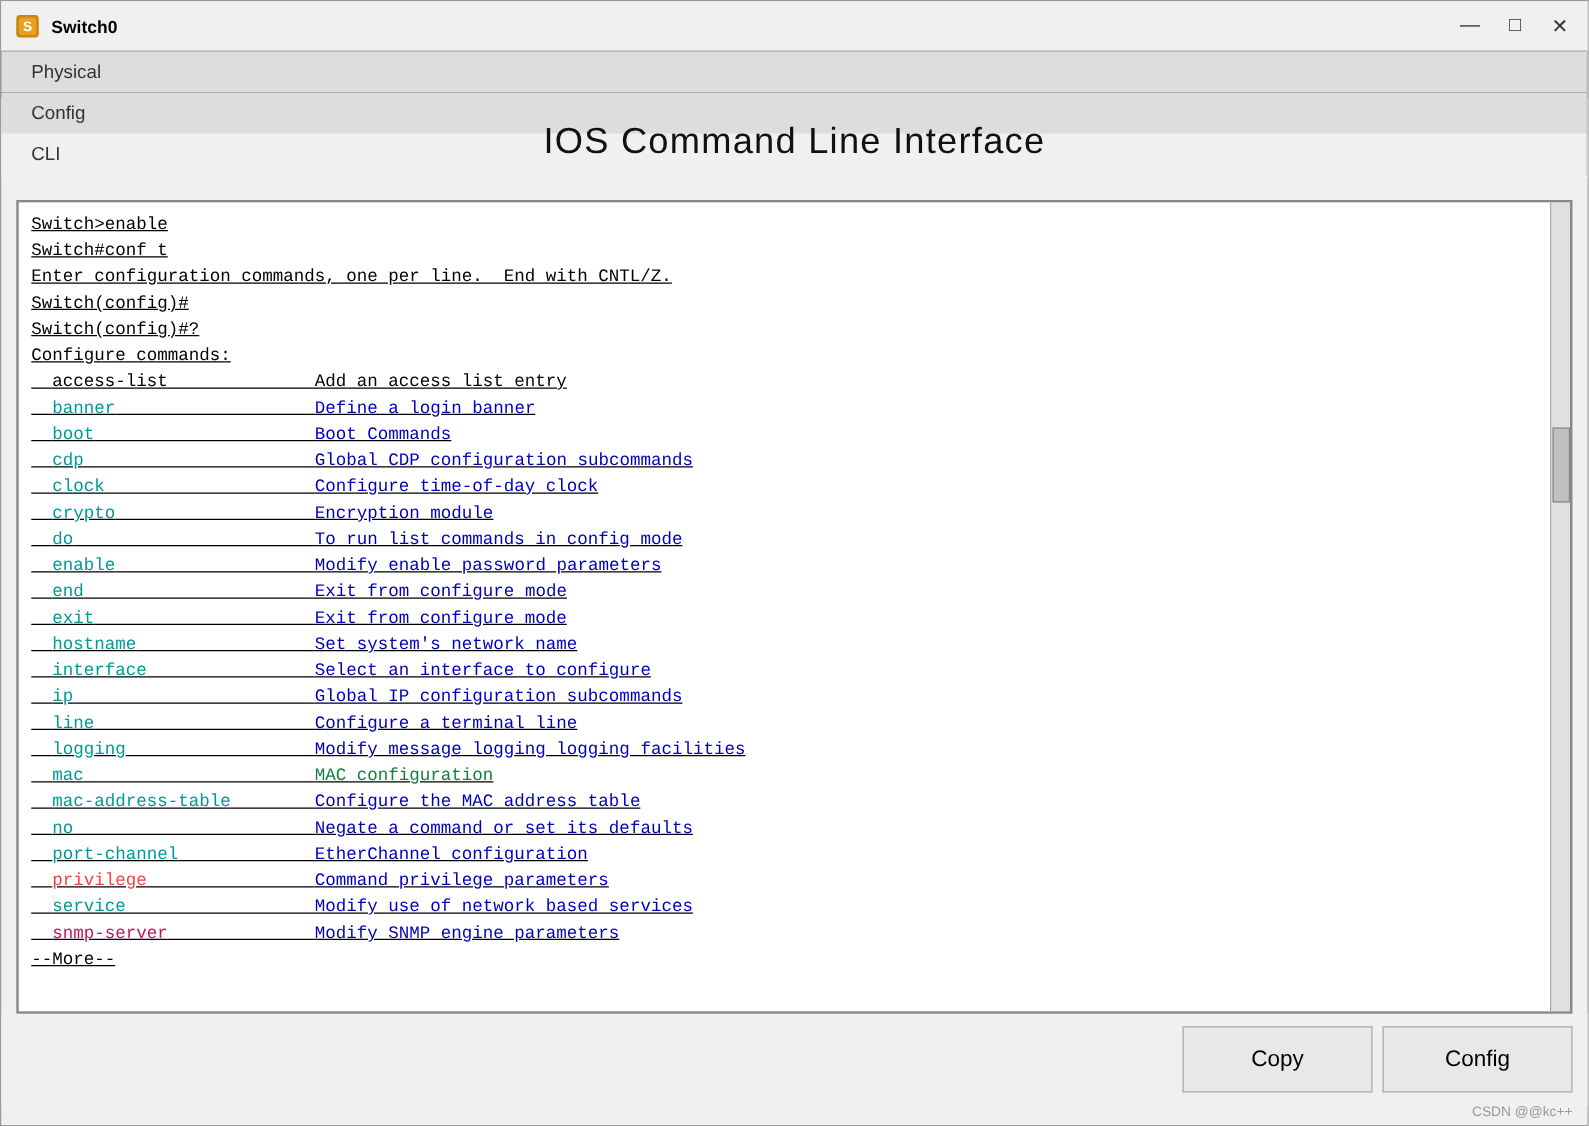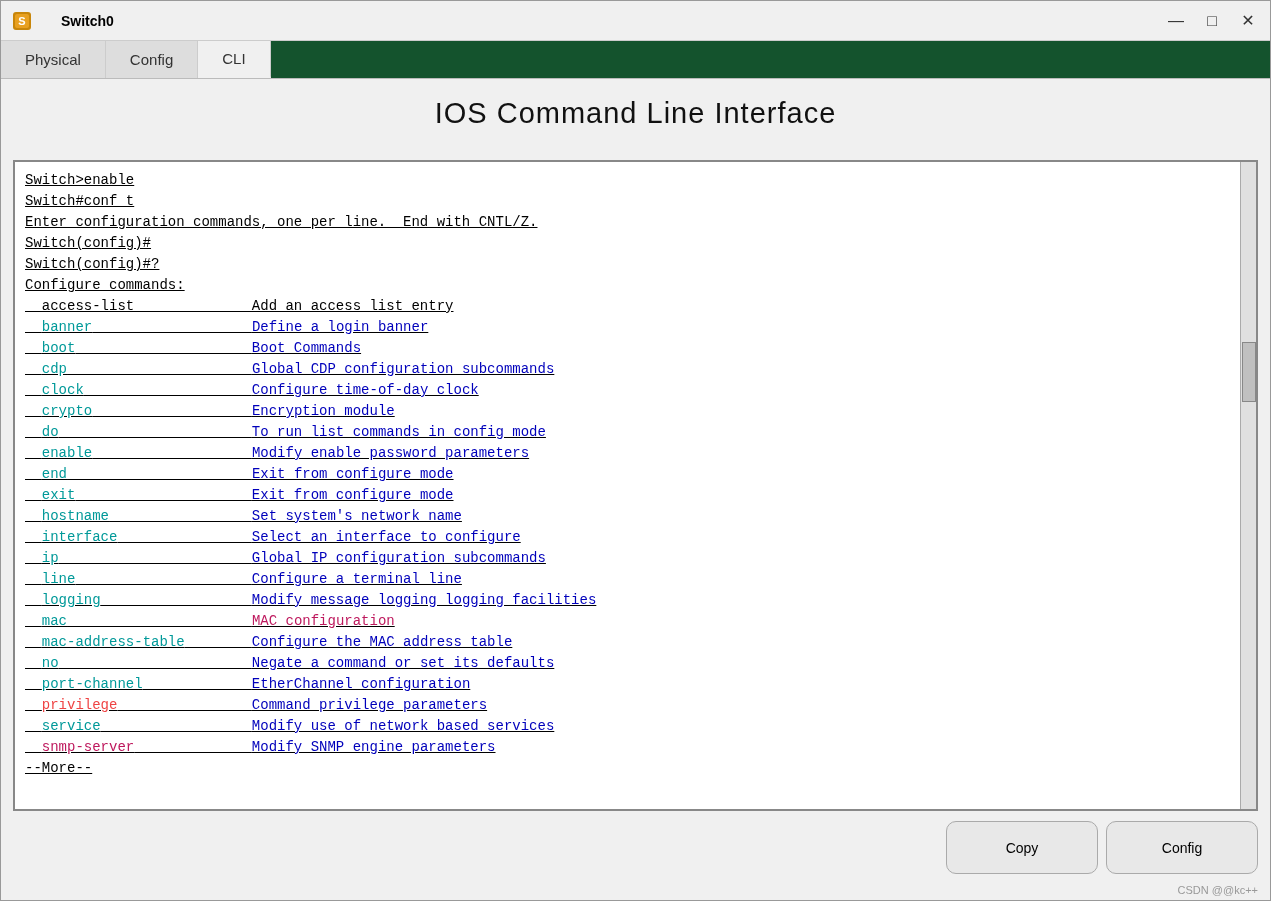--- a/index.html
+++ b/index.html
@@ -36,21 +36,20 @@
       height: 22px;
       margin-right: 8px;
       flex-shrink: 0;
     }
 
     .title-bar-title {
       flex: 1;
       font-size: 14px;
       font-weight: bold;
       color: #000;
-      margin-left: 20px;
     }
 
     .title-bar-controls {
       display: flex;
       gap: 12px;
     }
 
     .title-btn {
       background: none;
       border: none;
@@ -60,24 +59,25 @@
       width: 24px;
       height: 24px;
       display: flex;
       align-items: center;
       justify-content: center;
     }
 
     
     .tab-bar {
       display: flex;
-      background: #14532d;
+      background: #0f172a;
       border-bottom: 1px solid #bbb;
       flex-shrink: 0;
       height: 38px;
+      flex-direction: column;
     }
 
     .tab {
       padding: 8px 24px;
       font-size: 15px;
       cursor: pointer;
       border-right: 1px solid #ccc;
       color: #333;
       background: #ddd;
       display: flex;
@@ -150,25 +150,25 @@
       justify-content: flex-end;
       padding: 10px 12px;
       gap: 8px;
       flex-shrink: 0;
       background: #f0f0f0;
     }
 
     .action-btn {
       width: 152px;
       height: 53px;
-      font-size: 14px;
+      font-size: 18px;
       background: #e8e8e8;
       border: 1px solid #aaa;
       cursor: pointer;
-      border-radius: 10px;
+      border-radius: 0;
     }
 
     
     .watermark {
       text-align: right;
       font-size: 11px;
       color: #999;
       padding: 0 12px 4px 0;
       flex-shrink: 0;
     }
@@ -224,21 +224,21 @@
   <span style="color:#009999">crypto</span>                   <span style="color:#0000bb">Encryption module</span>
   <span style="color:#009999">do</span>                       <span style="color:#0000bb">To run list commands in config mode</span>
   <span style="color:#009999">enable</span>                   <span style="color:#0000bb">Modify enable password parameters</span>
   <span style="color:#009999">end</span>                      <span style="color:#0000bb">Exit from configure mode</span>
   <span style="color:#009999">exit</span>                     <span style="color:#0000bb">Exit from configure mode</span>
   <span style="color:#009999">hostname</span>                 <span style="color:#0000bb">Set system's network name</span>
   <span style="color:#009999">interface</span>                <span style="color:#0000bb">Select an interface to configure</span>
   <span style="color:#009999">ip</span>                       <span style="color:#0000bb">Global IP configuration subcommands</span>
   <span style="color:#009999">line</span>                     <span style="color:#0000bb">Configure a terminal line</span>
   <span style="color:#009999">logging</span>                  <span style="color:#0000bb">Modify message logging logging facilities</span>
-  <span style="color:#009999">mac</span>                      <span style="color:#be185d">MAC configuration</span>
+  <span style="color:#009999">mac</span>                      <span style="color:#15803d">MAC configuration</span>
   <span style="color:#009999">mac-address-table</span>        <span style="color:#0000bb">Configure the MAC address table</span>
   <span style="color:#009999">no</span>                       <span style="color:#0000bb">Negate a command or set its defaults</span>
   <span style="color:#009999">port-channel</span>             <span style="color:#0000bb">EtherChannel configuration</span>
   <span style="color:#ef4444">privilege</span>                <span style="color:#0000bb">Command privilege parameters</span>
   <span style="color:#009999">service</span>                  <span style="color:#0000bb">Modify use of network based services</span>
   <span style="color:#be185d">snmp-server</span>              <span style="color:#0000bb">Modify SNMP engine parameters</span>
 <span style="color:#000">--More--</span></span></div>
     <div class="cli-scrollbar">
       <div class="scrollbar-thumb"></div>
     </div>

